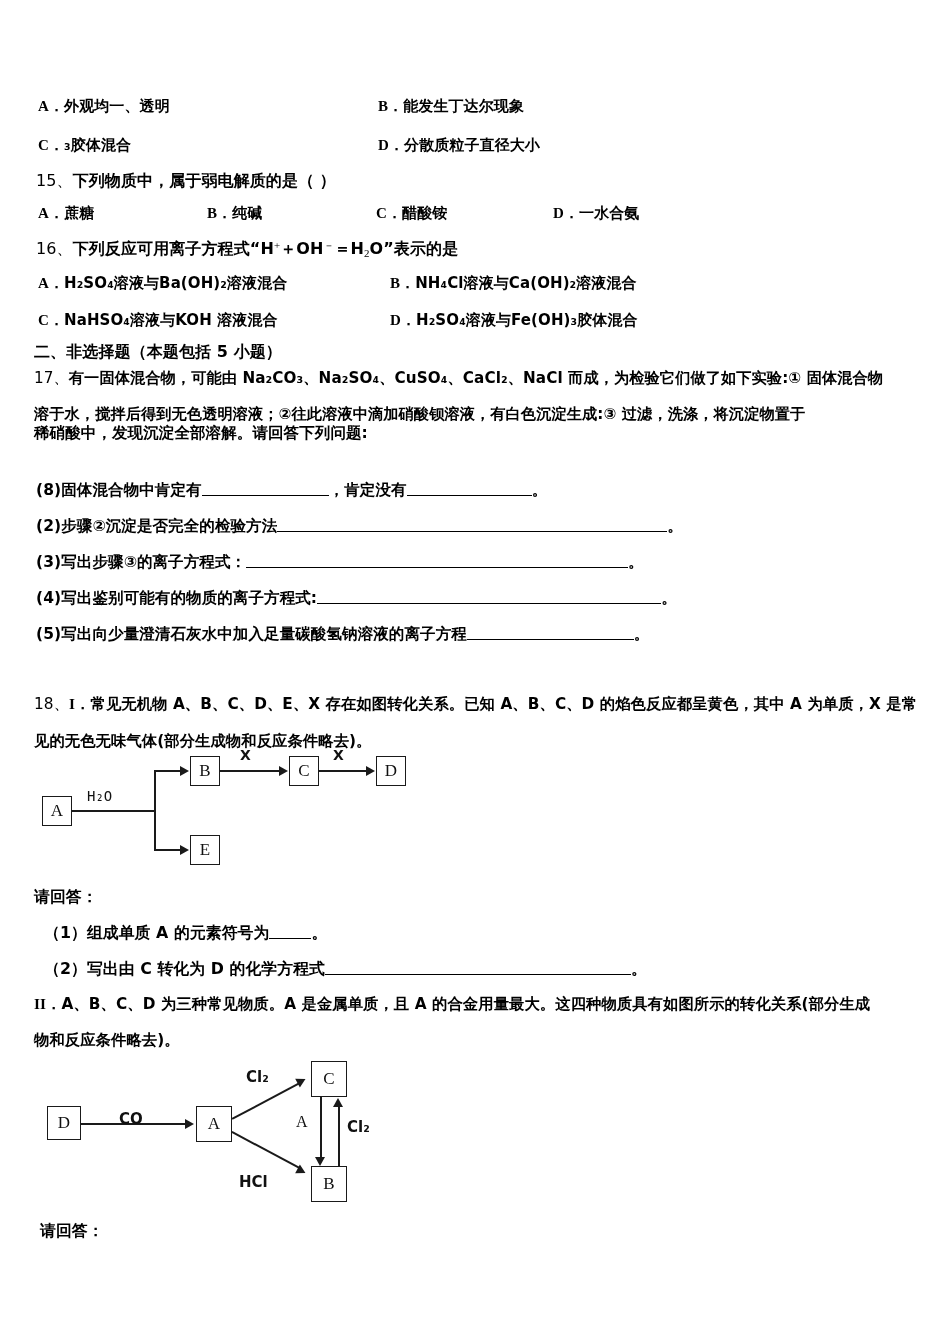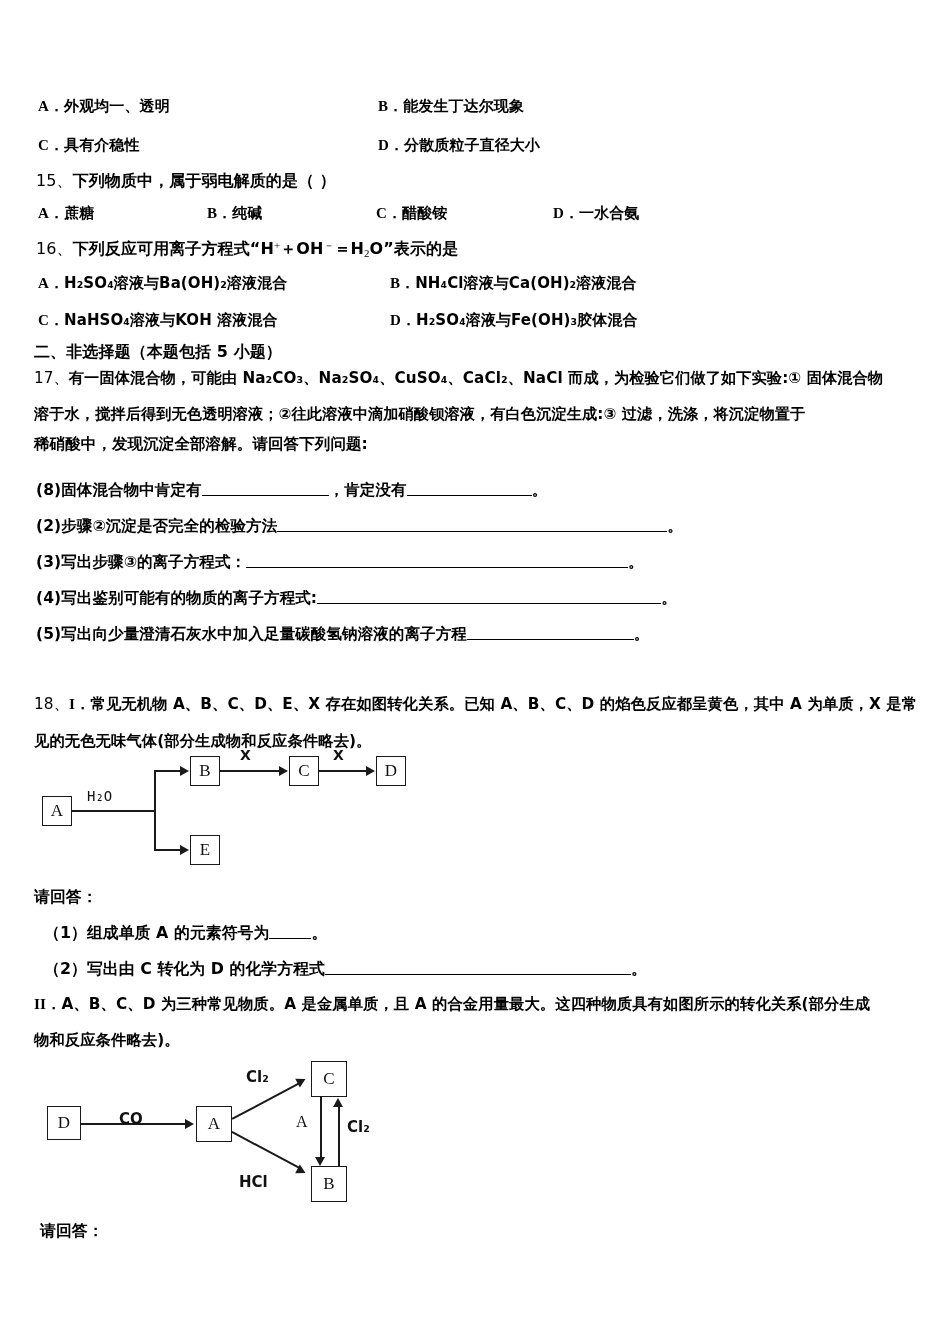--- a/index.html
+++ b/index.html
@@ -120,21 +120,21 @@
 
 <div class="page">
 
   <div class="line" style="left:38px; top:98px;">
     <span class="opt-label">A．</span><span class="cnb">外观均一、透明</span>
   </div>
   <div class="line" style="left:378px; top:98px;">
     <span class="opt-label">B．</span><span class="cnb">能发生丁达尔现象</span>
   </div>
   <div class="line" style="left:38px; top:137px;">
-    <span class="opt-label">C．</span><span class="cnb">具有介稳性</span>
+    <span class="opt-label">C．</span><span class="cnb">₃胶体混合</span>
   </div>
   <div class="line" style="left:378px; top:137px;">
     <span class="opt-label">D．</span><span class="cnb">分散质粒子直径大小</span>
   </div>
 
   <div class="line" style="left:36px; top:172px; font-size:16px;">
     <span class="cn">15、</span><span class="cnb">下列物质中，属于弱电解质的是（    ）</span>
   </div>
   <div class="line" style="left:38px; top:205px;">
     <span class="opt-label">A．</span><span class="cnb">蔗糖</span>
@@ -165,21 +165,21 @@
   <div class="line" style="left:390px; top:312px;">
     <span class="opt-label">D．</span><span class="cnb">H₂SO₄溶液与Fe(OH)₃胶体混合</span>
   </div>
 
   <div class="line cnb" style="left:34px; top:343px; font-size:16px;">二、非选择题（本题包括 5 小题）</div>
 
   <div class="line" style="left:34px; top:370px; font-size:15.2px;">
     <span class="cn">17、</span><span class="cnb">有一固体混合物，可能由 Na₂CO₃、Na₂SO₄、CuSO₄、CaCl₂、NaCl 而成，为检验它们做了如下实验:① 固体混合物</span>
   </div>
   <div class="line cnb" style="left:34px; top:406px; font-size:15.2px;">溶于水，搅拌后得到无色透明溶液；②往此溶液中滴加硝酸钡溶液，有白色沉淀生成:③ 过滤，洗涤，将沉淀物置于</div>
-  <div class="line cnb" style="left:34px; top:436px; font-size:15.5px;">稀硝酸中，发现沉淀全部溶解。请回答下列问题:</div>
+  <div class="line cnb" style="left:34px; top:425px; font-size:15.5px;">稀硝酸中，发现沉淀全部溶解。请回答下列问题:</div>
 
   <div class="line" style="left:36px; top:480px; font-size:15.5px;">
     <span class="cnb">(8)固体混合物中肯定有</span><span class="ul" style="width:127px;"></span><span class="cnb">，肯定没有</span><span class="ul" style="width:125px;"></span><span class="cnb">。</span>
   </div>
 
   <div class="line" style="left:36px; top:516px; font-size:15.5px;">
     <span class="cnb">(2)步骤②沉淀是否完全的检验方法</span><span class="ul" style="width:390px;"></span><span class="cnb">。</span>
   </div>
 
   <div class="line" style="left:36px; top:552px; font-size:15.5px;">

